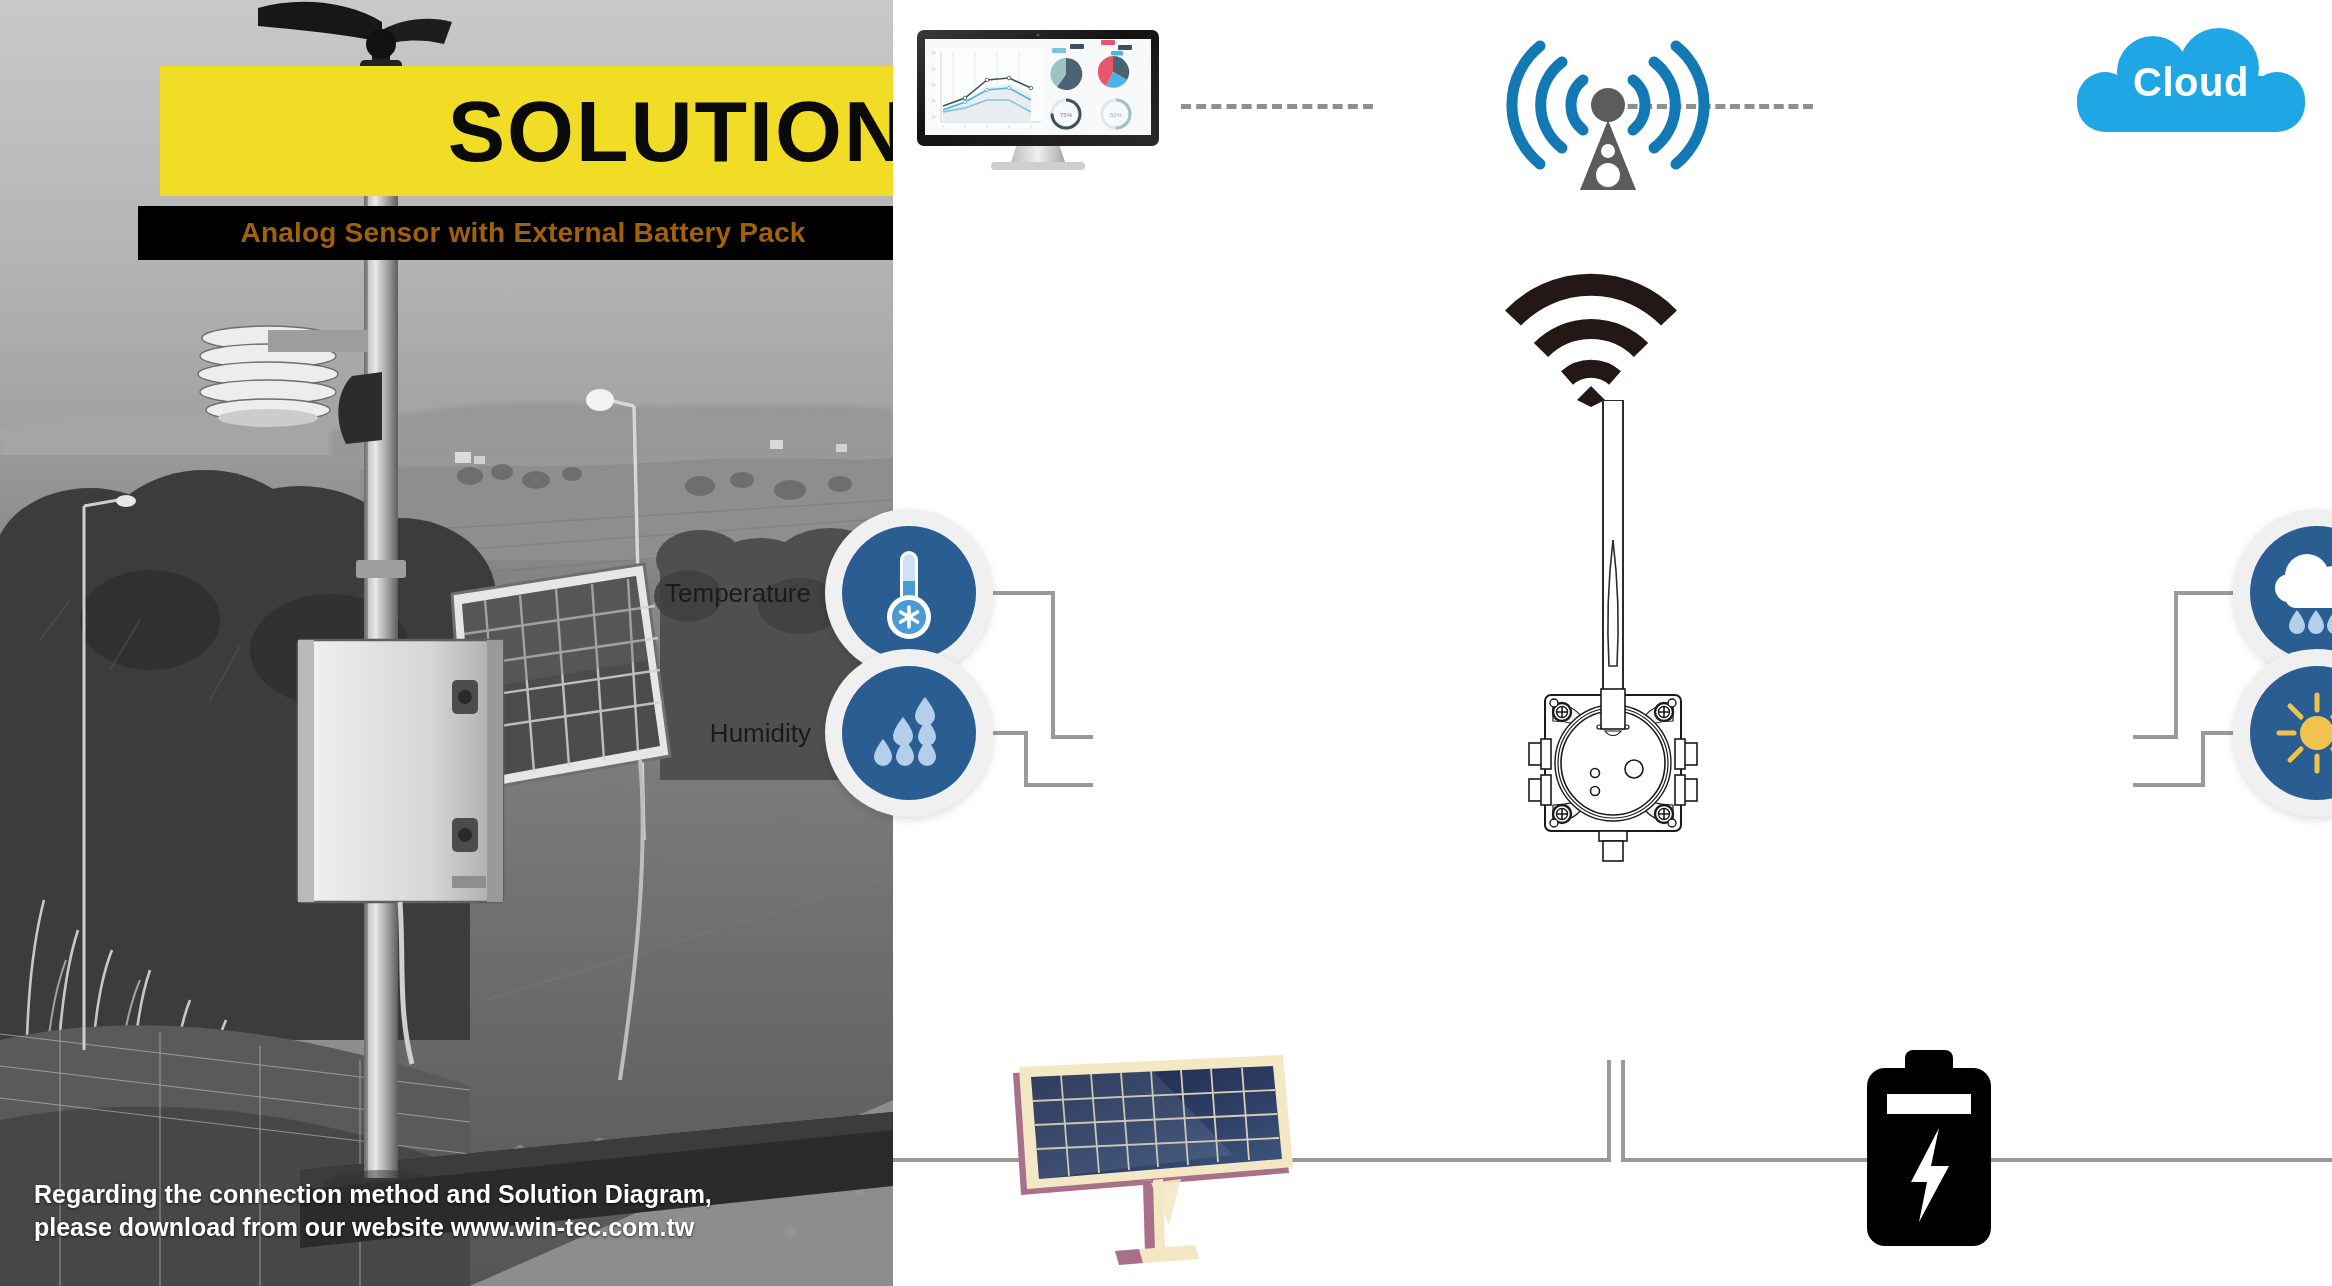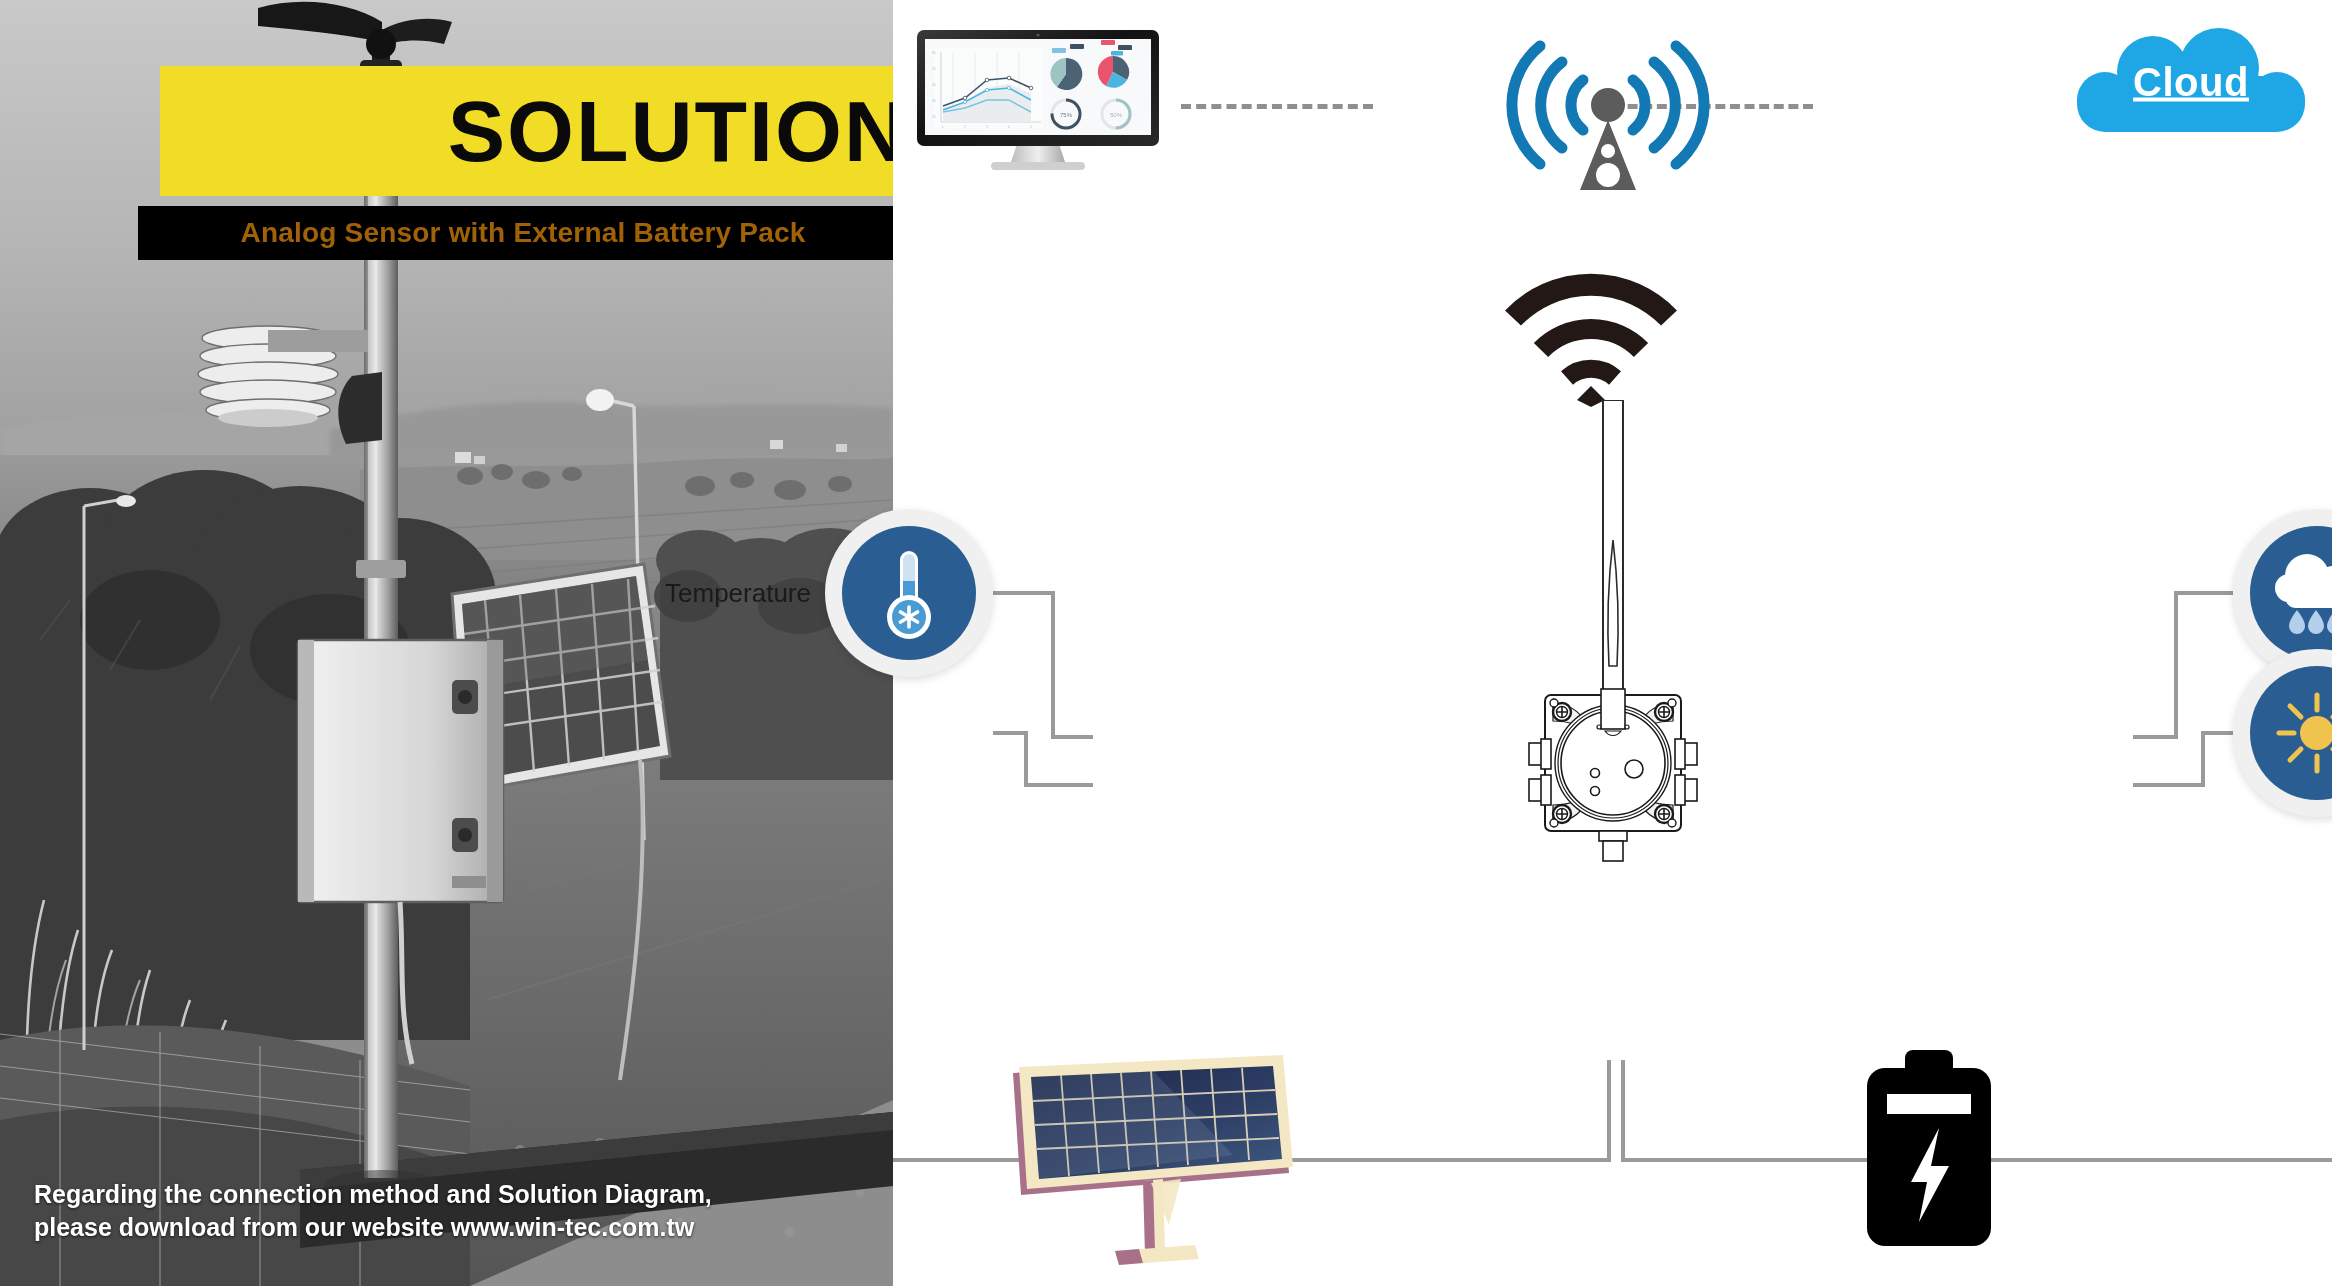--- a/index.html
+++ b/index.html
@@ -73,21 +73,20 @@
     position:absolute; font-size:26px; color:#1a1a1a; white-space:nowrap;
     top:50%; transform:translateY(-50%);
   }
   .sensor-label.left{ right:182px;margin-left:28px; }
 
   .cloud-label{
     position:absolute; left:0; right:0; top:50%;
     transform:translateY(-50%);
     text-align:center; font-size:40px; font-weight:700; color:#ffffff;
     letter-spacing:.5px;
-    text-decoration:underline;
   }
 </style>
 </head>
 <body>
 
 <div class="photo-panel">
 
   <svg class="photo-svg" viewBox="0 0 893 1286" preserveAspectRatio="none">
     <defs>
       <linearGradient id="skyG" x1="0" y1="0" x2="0" y2="1">
@@ -572,20 +571,35 @@
         <circle cx="45" cy="74" r="17" fill="#4a9ad4"></circle>
         <g stroke="#ffffff" stroke-width="3.6" stroke-linecap="round">
           <path d="M45 64 L45 84"></path>
           <path d="M36.5 69 L53.5 79"></path>
           <path d="M53.5 69 L36.5 79"></path>
         </g>
       </svg>
     </div>
   </div>
 
+  <div class="sensor" style="left:-68px; top:649px;">
+    <div class="sensor-label left">Humidity</div>
+    <div class="sensor-inner">
+      <svg width="84" height="84" viewBox="0 0 84 84">
+        <g fill="#b3cfea">
+          <path d="M58 6 C58 6 48 18 48 25 a10 10 0 0 0 20 0 C68 18 58 6 58 6 Z"></path>
+          <path d="M36 26 C36 26 26 38 26 45 a10 10 0 0 0 20 0 C46 38 36 26 36 26 Z"></path>
+          <path d="M60 28 C60 28 51 39 51 46 a9 9 0 0 0 18 0 C69 39 60 28 60 28 Z"></path>
+          <path d="M16 48 C16 48 7 59 7 66 a9 9 0 0 0 18 0 C25 59 16 48 16 48 Z"></path>
+          <path d="M38 48 C38 48 29 59 29 66 a9 9 0 0 0 18 0 C47 59 38 48 38 48 Z"></path>
+          <path d="M60 48 C60 48 51 59 51 66 a9 9 0 0 0 18 0 C69 59 60 48 60 48 Z"></path>
+        </g>
+      </svg>
+    </div>
+  </div>
 
   <div class="sensor" style="left:1340px; top:509px;">
 
     <div class="sensor-inner">
       <svg width="96" height="90" viewBox="0 0 96 90">
         <g fill="#ffffff">
           <circle cx="38" cy="28" r="22"></circle>
           <circle cx="64" cy="34" r="16"></circle>
           <circle cx="20" cy="40" r="14"></circle>
           <rect x="16" y="38" width="62" height="22" rx="11"></rect>

